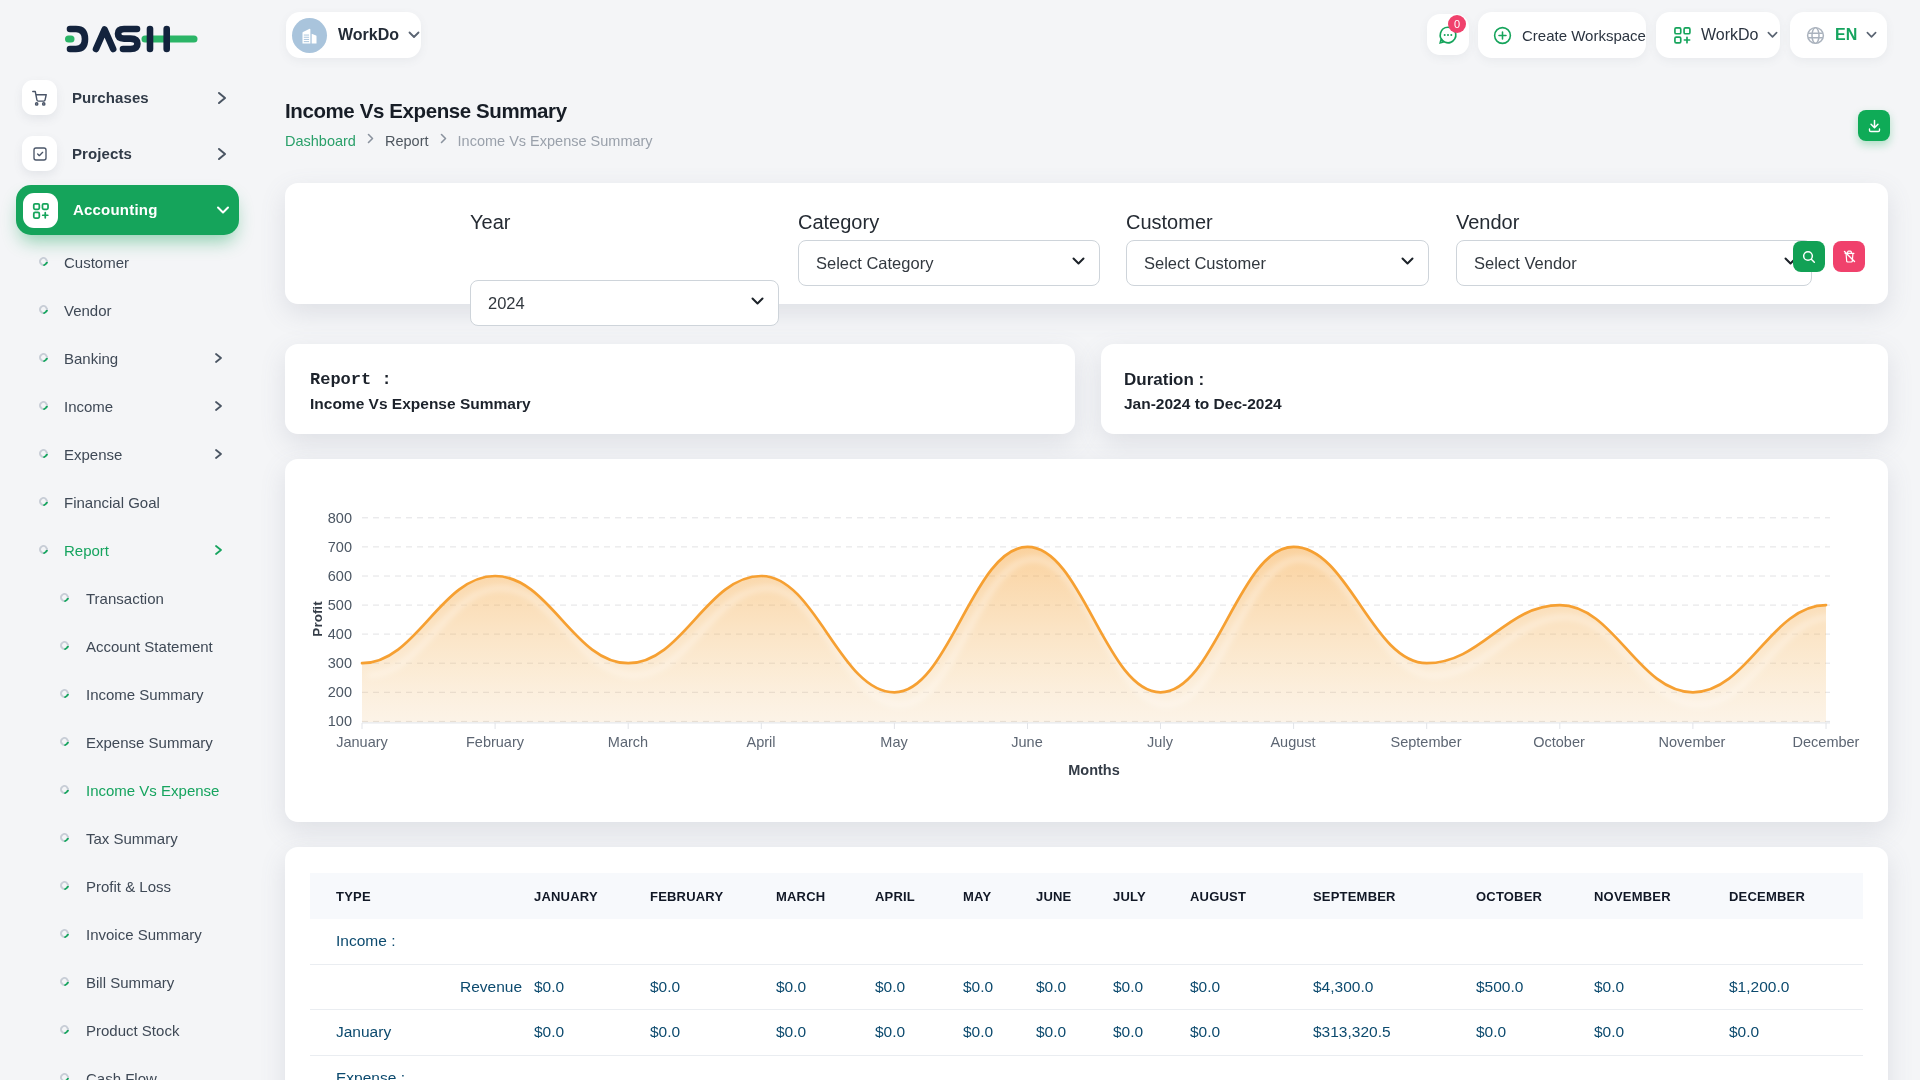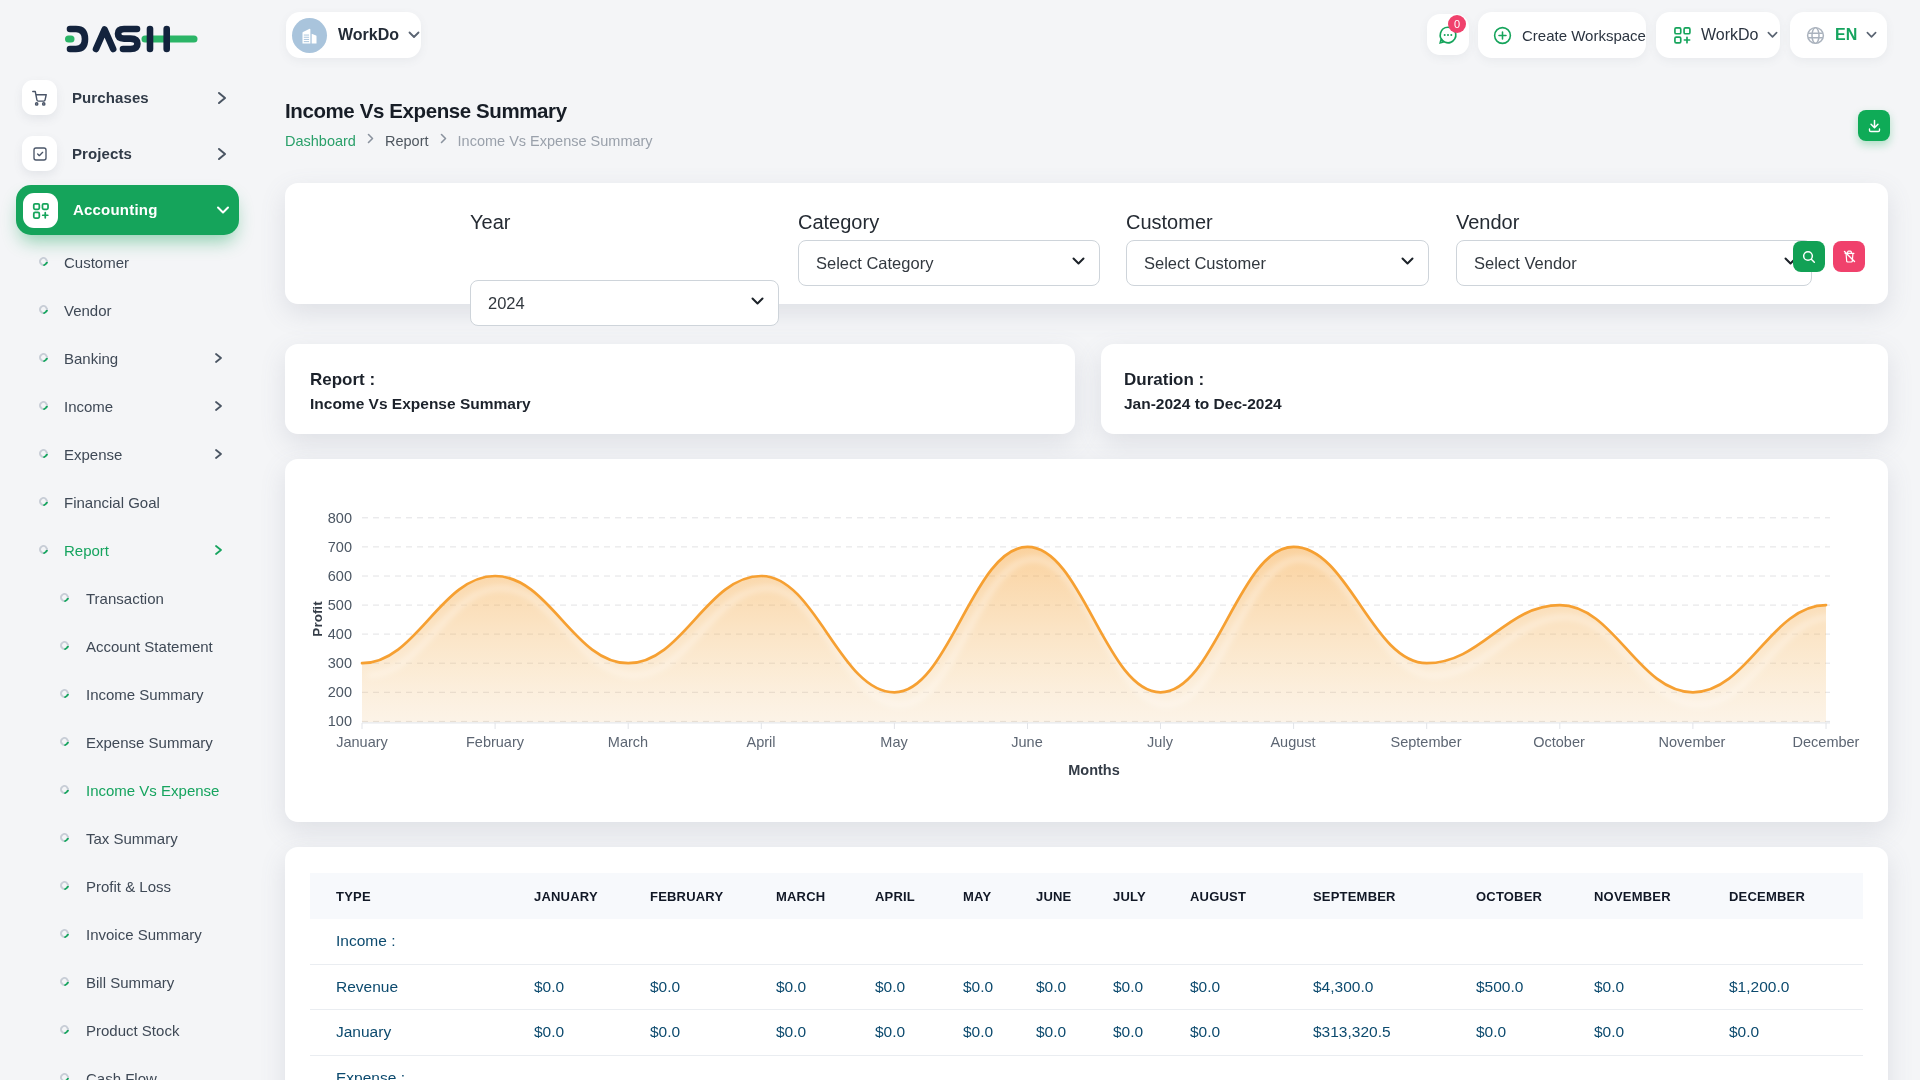--- a/index.html
+++ b/index.html
@@ -291,21 +291,21 @@
   <div class="abs" style="left:1833px;top:241px;width:32px;height:31px;background:#f0416c;border-radius:8px;display:flex;align-items:center;justify-content:center;">
     <svg width="15" height="15" viewBox="0 0 24 24" fill="none" stroke="#fff" stroke-width="1.9" stroke-linecap="round" stroke-linejoin="round">
         <path d="M5 7 h14 M9 7 V5 a1.5 1.5 0 0 1 1.5-1.5 h3 A1.5 1.5 0 0 1 15 5 v2 M6.5 7 l1 12.5 a1.5 1.5 0 0 0 1.5 1.3 h6 a1.5 1.5 0 0 0 1.5-1.3 L17.5 7"></path>
         <path d="M4 4 L20 20" stroke-width="2.2"></path>
       </svg>
   </div>
 </div>
 
 <div class="card" style="left:285px;top:344px;width:790px;height:90px;"></div>
 <div class="card" style="left:1101px;top:344px;width:787px;height:90px;"></div>
-<div class="abs" style="left:310px;top:370px;font-size:17px;font-weight:700;color:#1c222b;">Report :</div>
+<div class="abs" style="left:310px;top:370px;font-size:17px;font-weight:700;color:#1c222b;font-family:Liberation Mono, monospace;">Report :</div>
 <div class="abs" style="left:310px;top:395px;font-size:15.5px;font-weight:700;color:#1c222b;">Income Vs Expense Summary</div>
 <div class="abs" style="left:1124px;top:370px;font-size:17px;font-weight:700;color:#1c222b;">Duration :</div>
 <div class="abs" style="left:1124px;top:395px;font-size:15.5px;font-weight:700;color:#1c222b;">Jan-2024 to Dec-2024</div>
 
 <div class="card" style="left:285px;top:459px;width:1603px;height:363px;"></div>
 <svg id="chart" class="abs" style="left:285px;top:459px;" width="1603" height="363" viewBox="0 0 1603 363">
   <defs>
     <linearGradient id="ag" x1="0" y1="0" x2="0" y2="1">
       <stop offset="0" stop-color="#f6a43c" stop-opacity="0.5"></stop>
       <stop offset="0.72" stop-color="#f2b662" stop-opacity="0.26"></stop>
@@ -413,21 +413,21 @@
         <td></td>
         <td></td>
         <td></td>
         <td></td>
         <td></td>
         <td></td>
         <td></td>
         <td></td>
       </tr>
   <tr style="height:45px;border-bottom:1px solid #eaedf1;">
-        <td style="padding-left:26px;">Revenue</td>
+        <td style="padding-left:26px;text-align:right;">Revenue</td>
         <td style="padding-left:12px;">$0.0</td>
         <td style="padding-left:12px;">$0.0</td>
         <td style="padding-left:12px;">$0.0</td>
         <td style="padding-left:12px;">$0.0</td>
         <td style="padding-left:12px;">$0.0</td>
         <td style="padding-left:12px;">$0.0</td>
         <td style="padding-left:12px;">$0.0</td>
         <td style="padding-left:12px;">$0.0</td>
         <td style="padding-left:12px;">$4,300.0</td>
         <td style="padding-left:12px;">$500.0</td>

